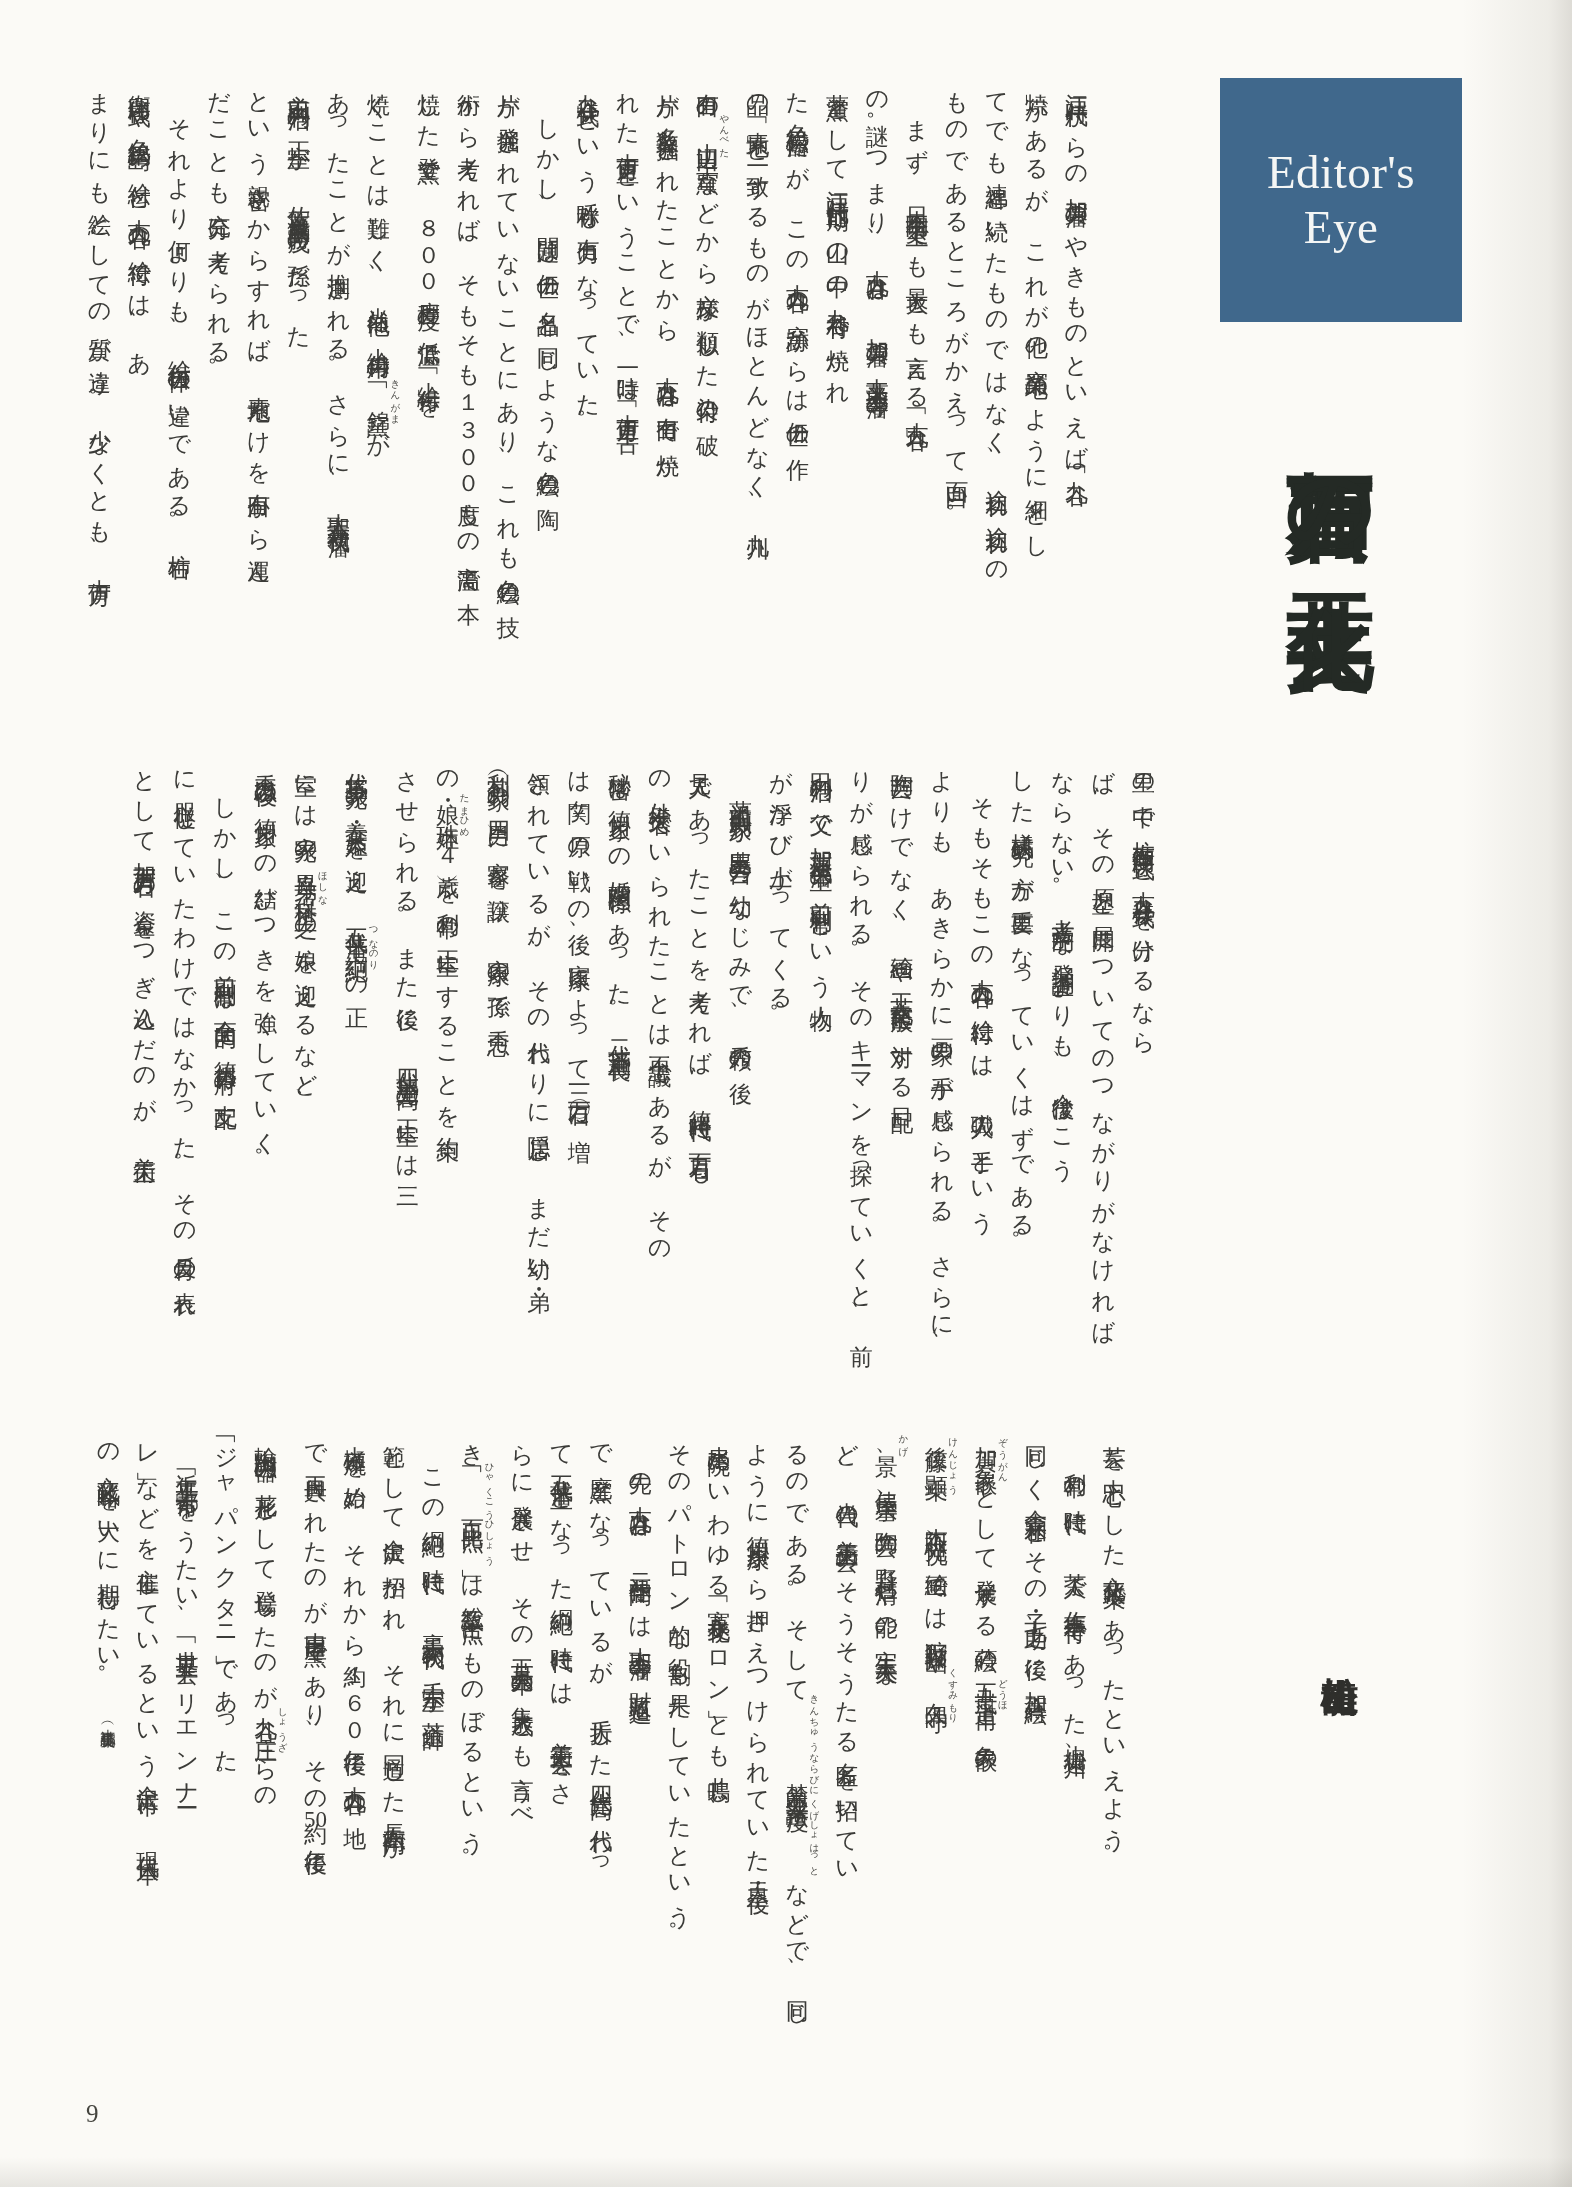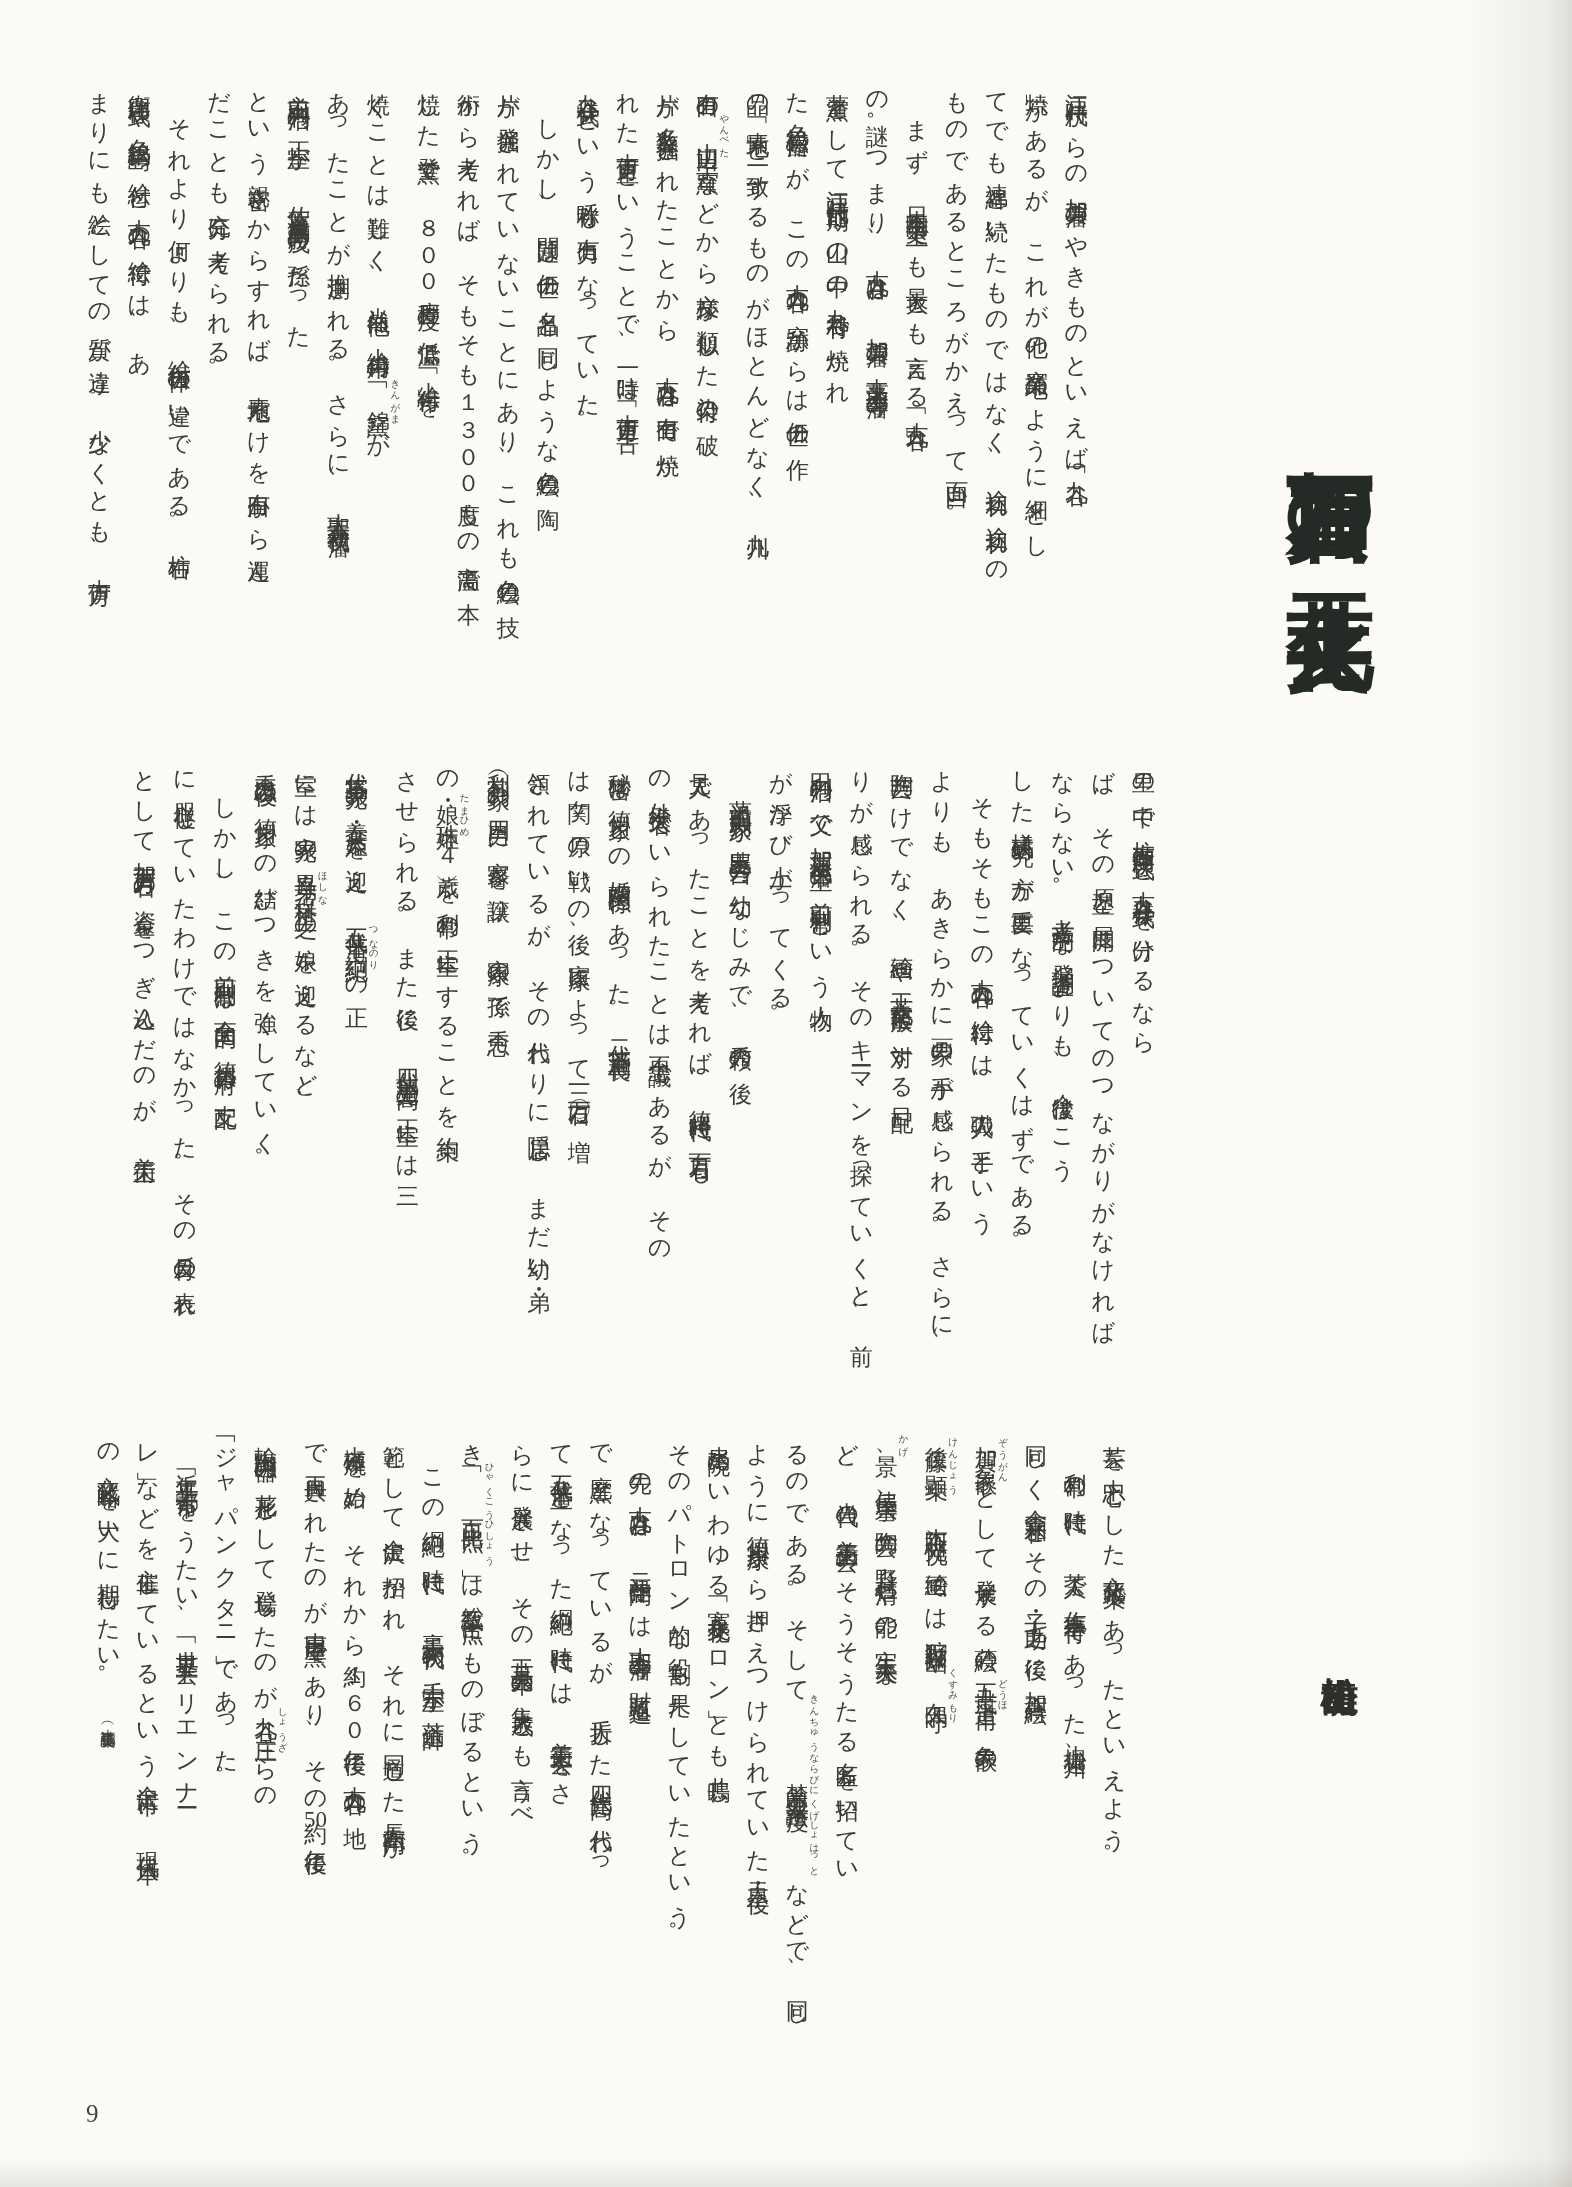--- a/index.html
+++ b/index.html
@@ -57,20 +57,24 @@
   .pagenum{
     position:absolute;left:86px;top:2100px;
     font-size:25px;color:#45453f;letter-spacing:1px;
   }
 </style>
 </head>
 <body>
 
 <div class="page">
 
+  <div class="badge" style="background: rgb(64, 104, 140); color: rgb(244, 246, 245);">
+    <div>Editor's</div>
+    <div>Eye</div>
+  </div>
 
   <h1 class="title">加賀百万石の工芸文化</h1>
 
   <div class="author">松山龍雄</div>
 
   <section class="block block1">
       <div class="vcol">江戸時代からの加賀藩のやきものといえば「九谷</div>
       <div class="vcol">焼」があるが、これが他の窯業地のように細々とし</div>
       <div class="vcol">てでも連綿と続いたものではなく、途切れ途切れの</div>
       <div class="vcol">ものであるところがかえって面白い。</div>

